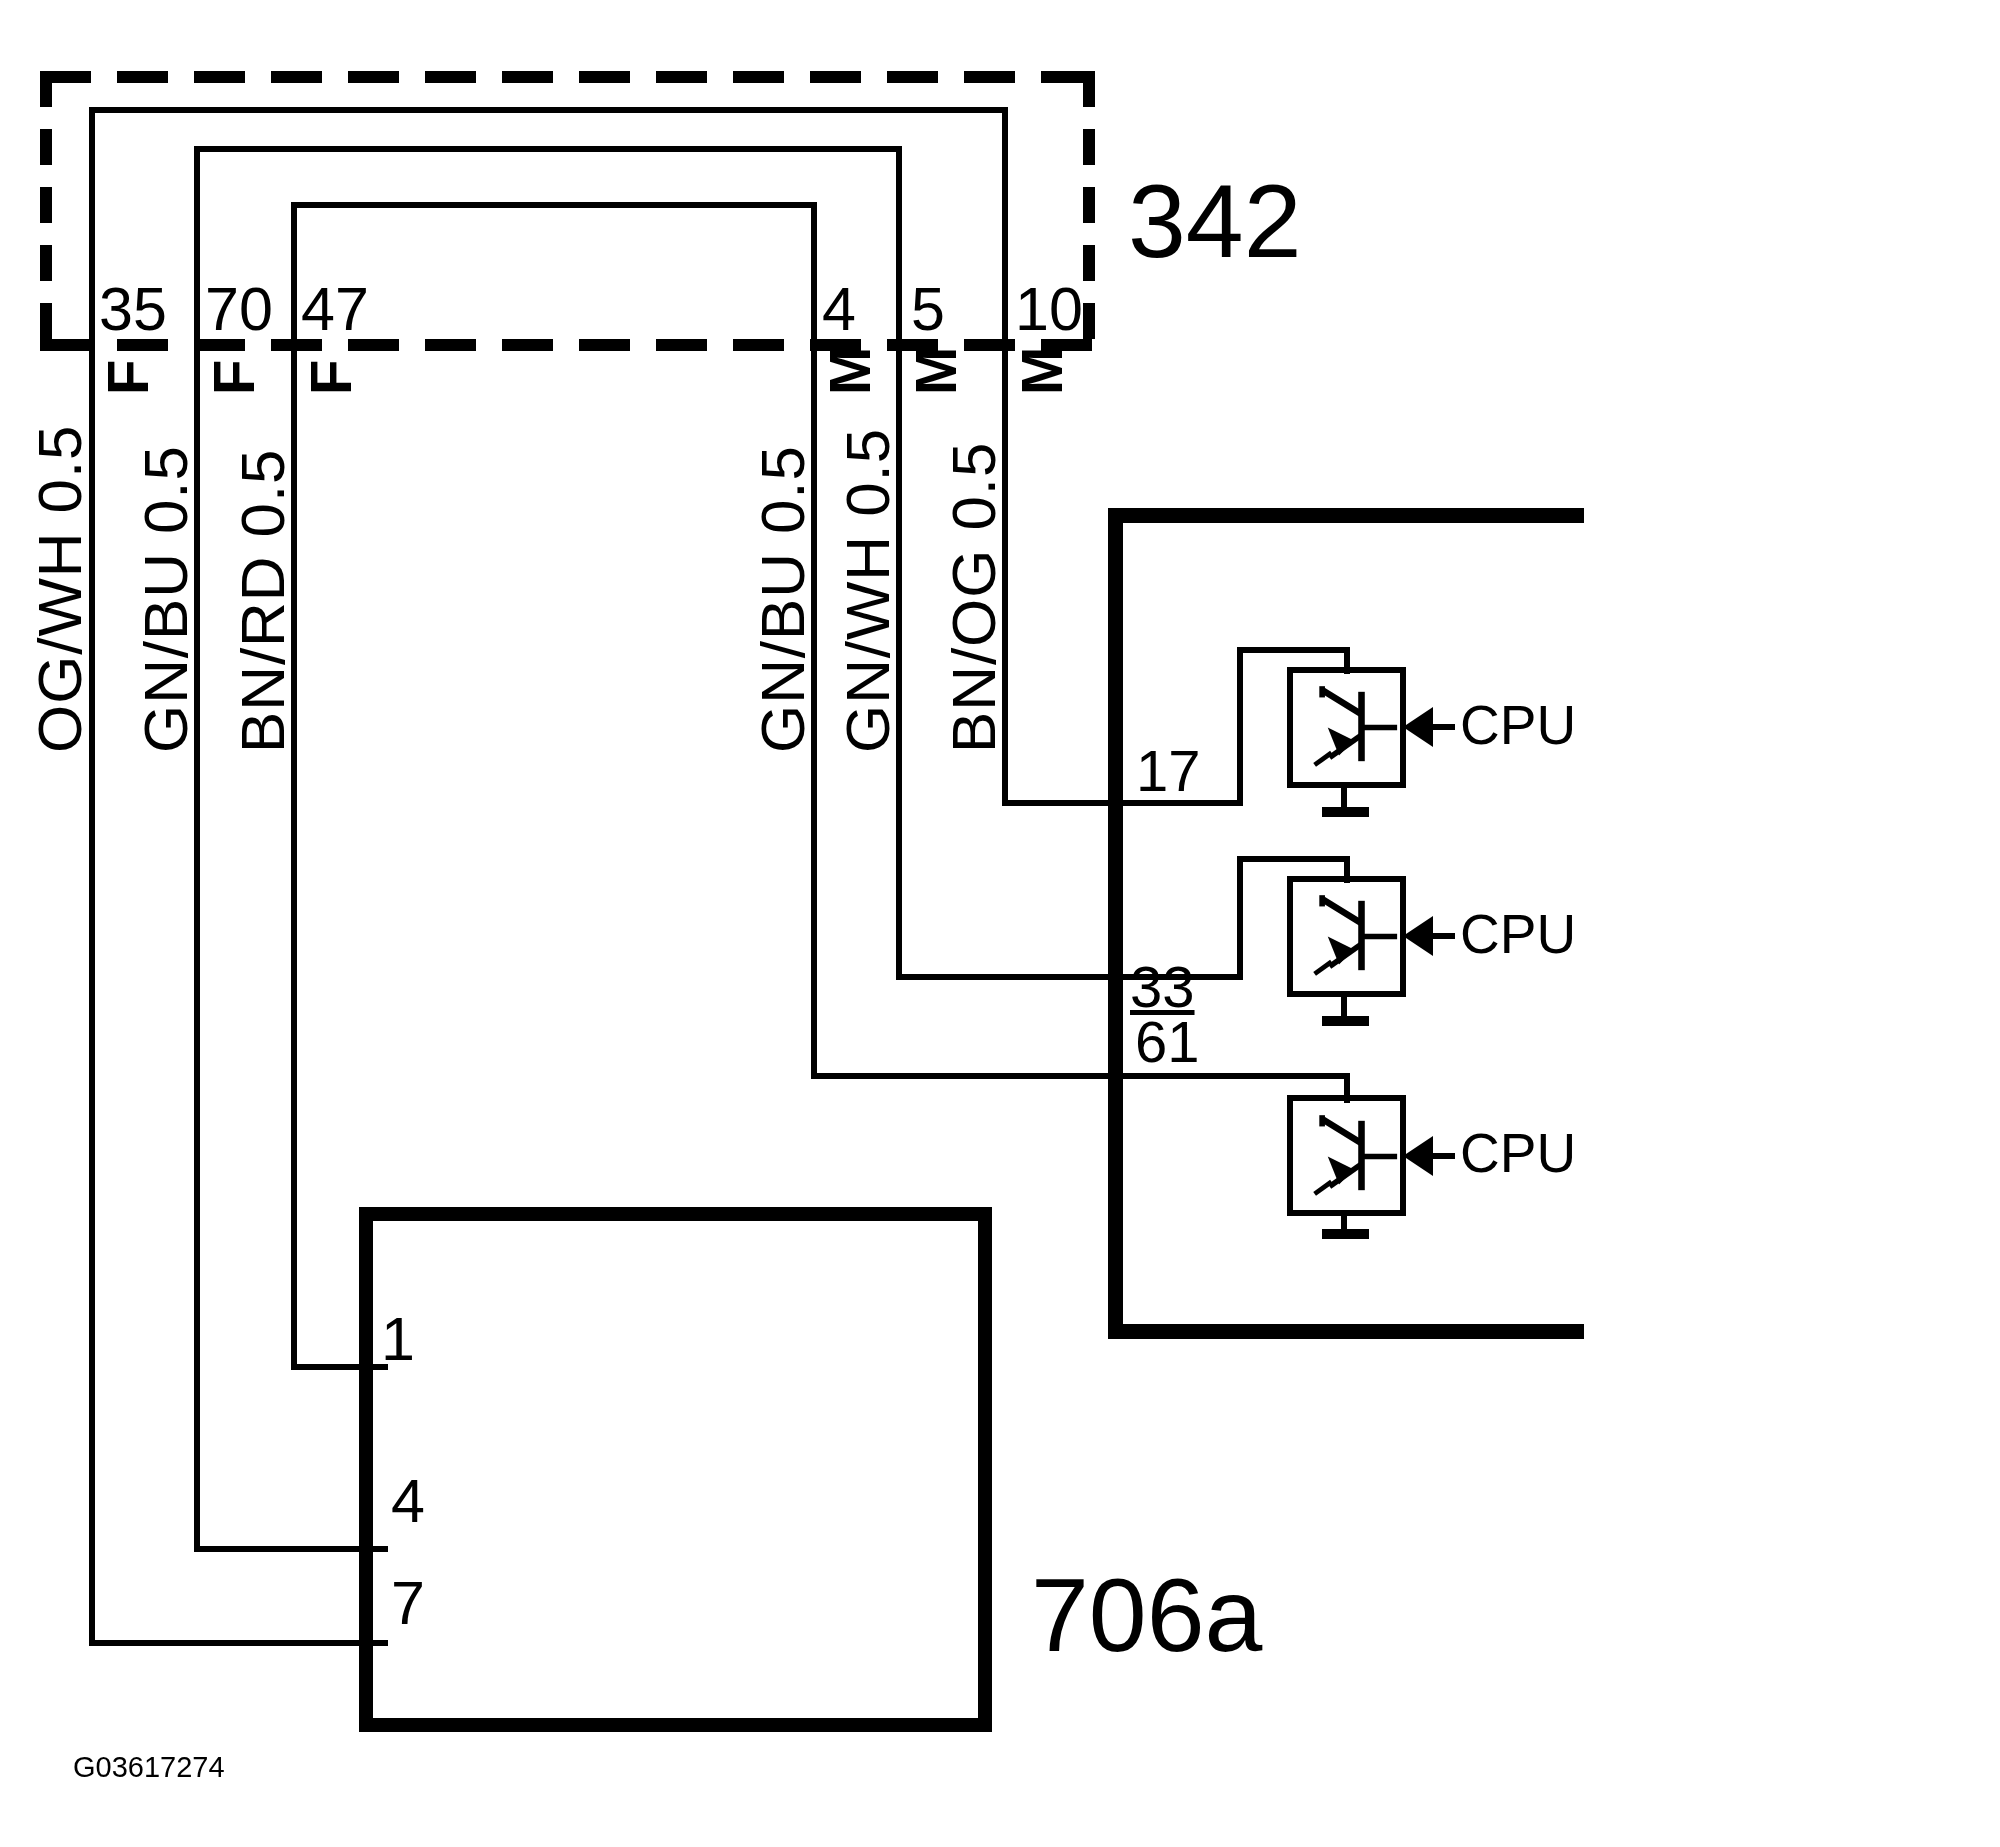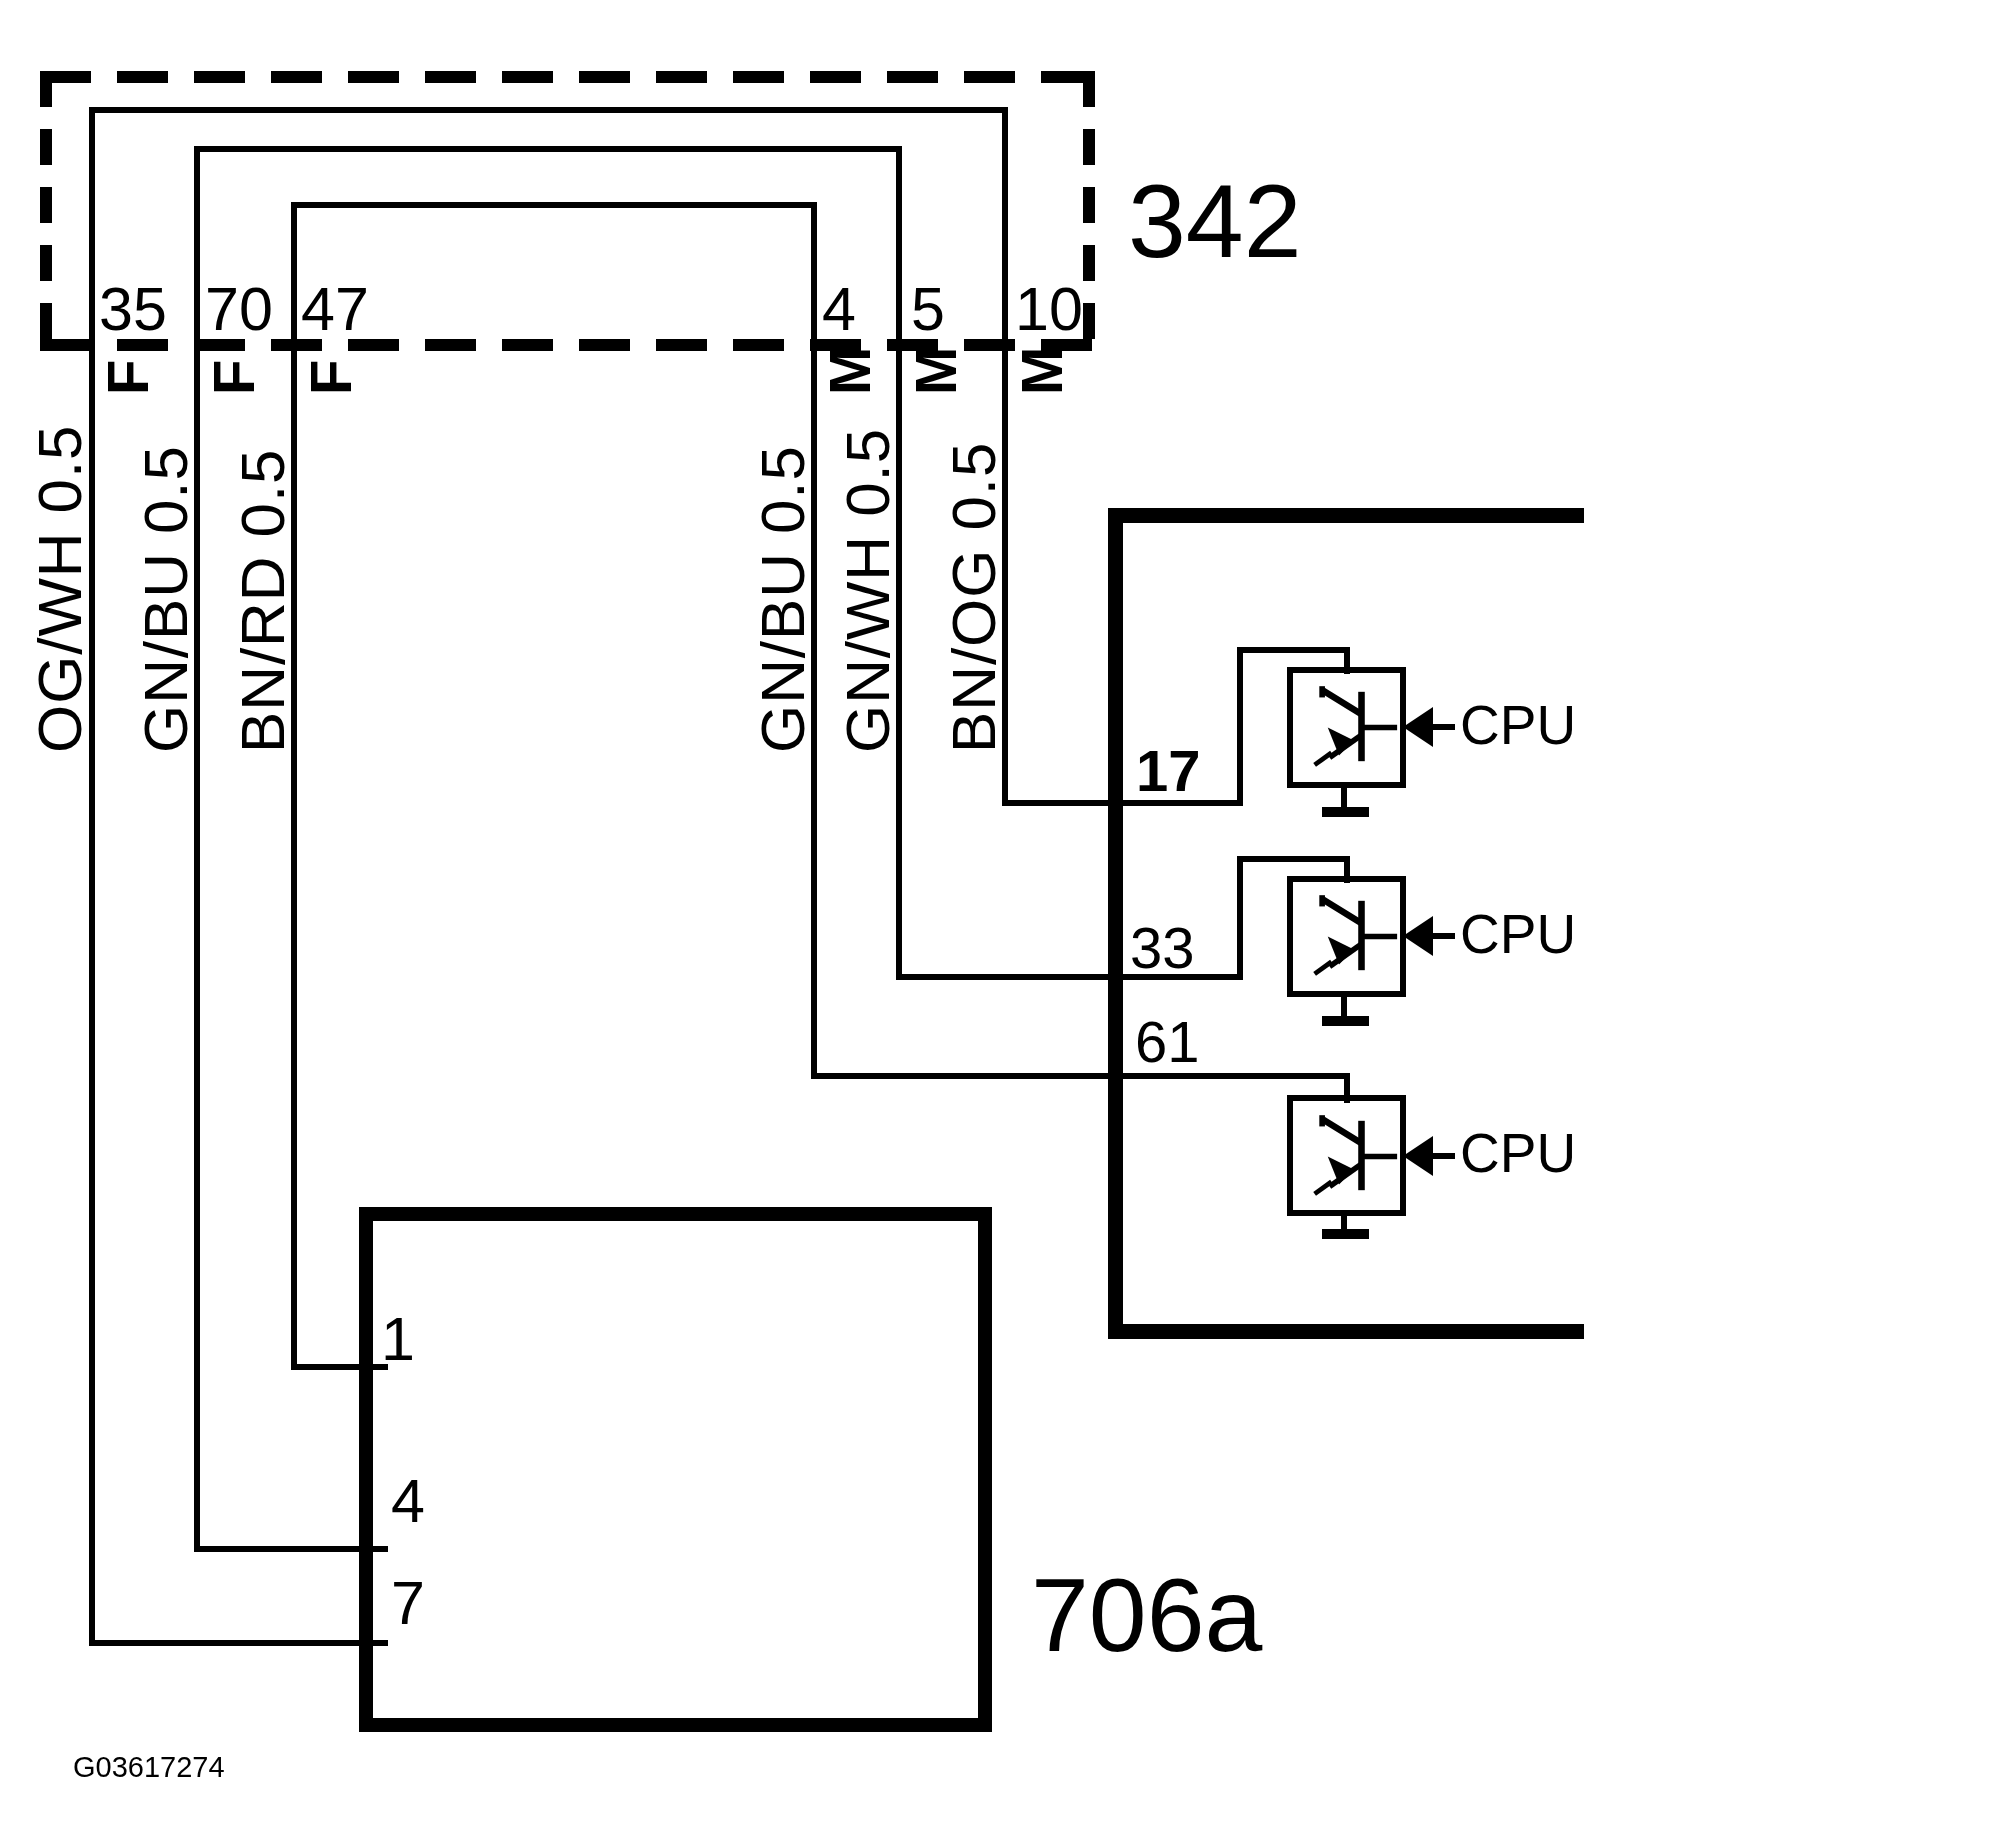--- a/index.html
+++ b/index.html
@@ -75,22 +75,22 @@
   <div class="ln" style="left:896px;top:974px;width:347px;height:5.6px;"></div>
   <div class="ln" style="left:1237px;top:856px;width:5.6px;height:123px;"></div>
   <div class="ln" style="left:1237px;top:856px;width:112px;height:5.6px;"></div>
   <div class="ln" style="left:1344px;top:856px;width:5.6px;height:27px;"></div>
 
   <div class="ln" style="left:811px;top:1073px;width:539px;height:5.6px;"></div>
   <div class="ln" style="left:1344px;top:1073px;width:5.6px;height:30px;"></div>
 
   <div class="solidbox" style="left:1108px;top:508px;width:596px;height:831px;"></div>
   <div class="txt big" style="left:1684px;top:921px;">589A</div>
-  <div class="txt pin-sm" style="left:1136px;top:742px;font-weight:bold;">17</div>
-  <div class="txt pin-sm" style="left:1130px;top:919px;">33</div>
+  <div class="txt pin-sm" style="left:1136px;top:742px;">17</div>
+  <div class="txt pin-sm" style="left:1130px;top:958px;text-decoration:underline;">33</div>
   <div class="txt pin-sm" style="left:1135px;top:1013px;">61</div>
 
   <div class="sq" style="top:667px;"></div>
   <svg style="left:1294px;top:673px;" width="105" height="107" viewBox="0 0 112 114">
     <line x1="30" y1="18" x2="72" y2="44" stroke="#000" stroke-width="7"></line>
     <line x1="30" y1="14" x2="30" y2="26" stroke="#000" stroke-width="6"></line>
     <line x1="72" y1="20" x2="72" y2="94" stroke="#000" stroke-width="7"></line>
     <line x1="72" y1="58" x2="110" y2="58" stroke="#000" stroke-width="6"></line>
     <line x1="72" y1="66" x2="38" y2="90" stroke="#000" stroke-width="6"></line>
     <polygon points="36,58 64,72 48,88" fill="#000"></polygon>

